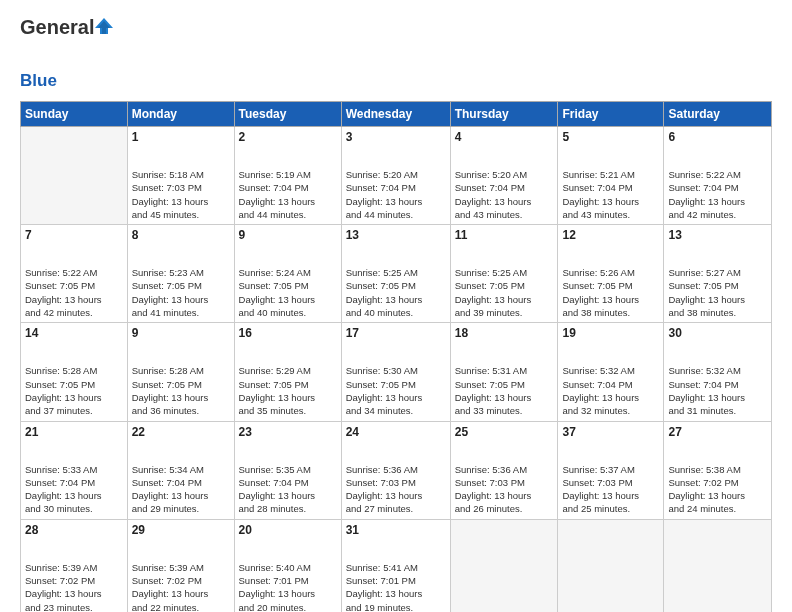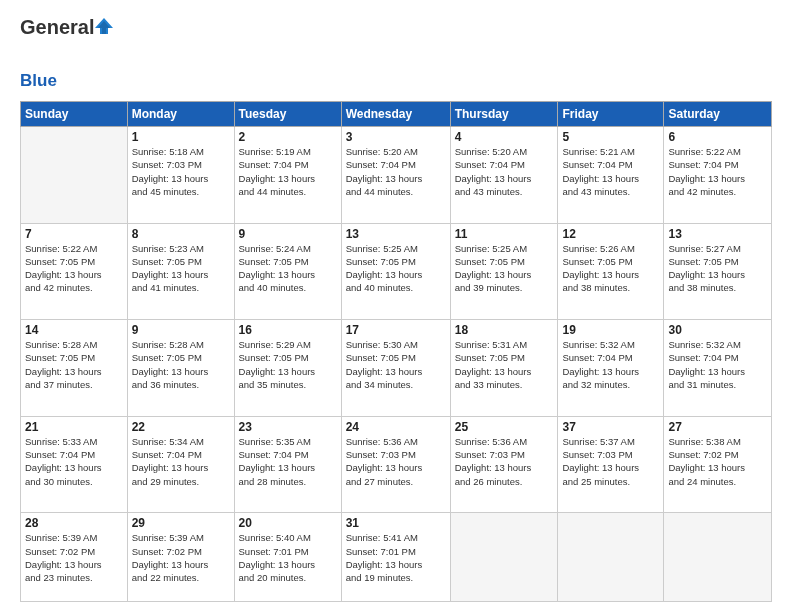--- a/index.html
+++ b/index.html
@@ -73,20 +73,21 @@
       font-size: 12px;
       font-weight: bold;
       color: #222;
       display: block;
       margin-bottom: 1px;
     }
     .day-info {
       font-size: 9.5px;
       color: #333;
       line-height: 1.4;
+      margin-top: 24px;
     }
     .week-row td {
       height: 82px;
     }
     .last-row td {
       height: 72px;
     }
   </style>
 </head>
 <body>

